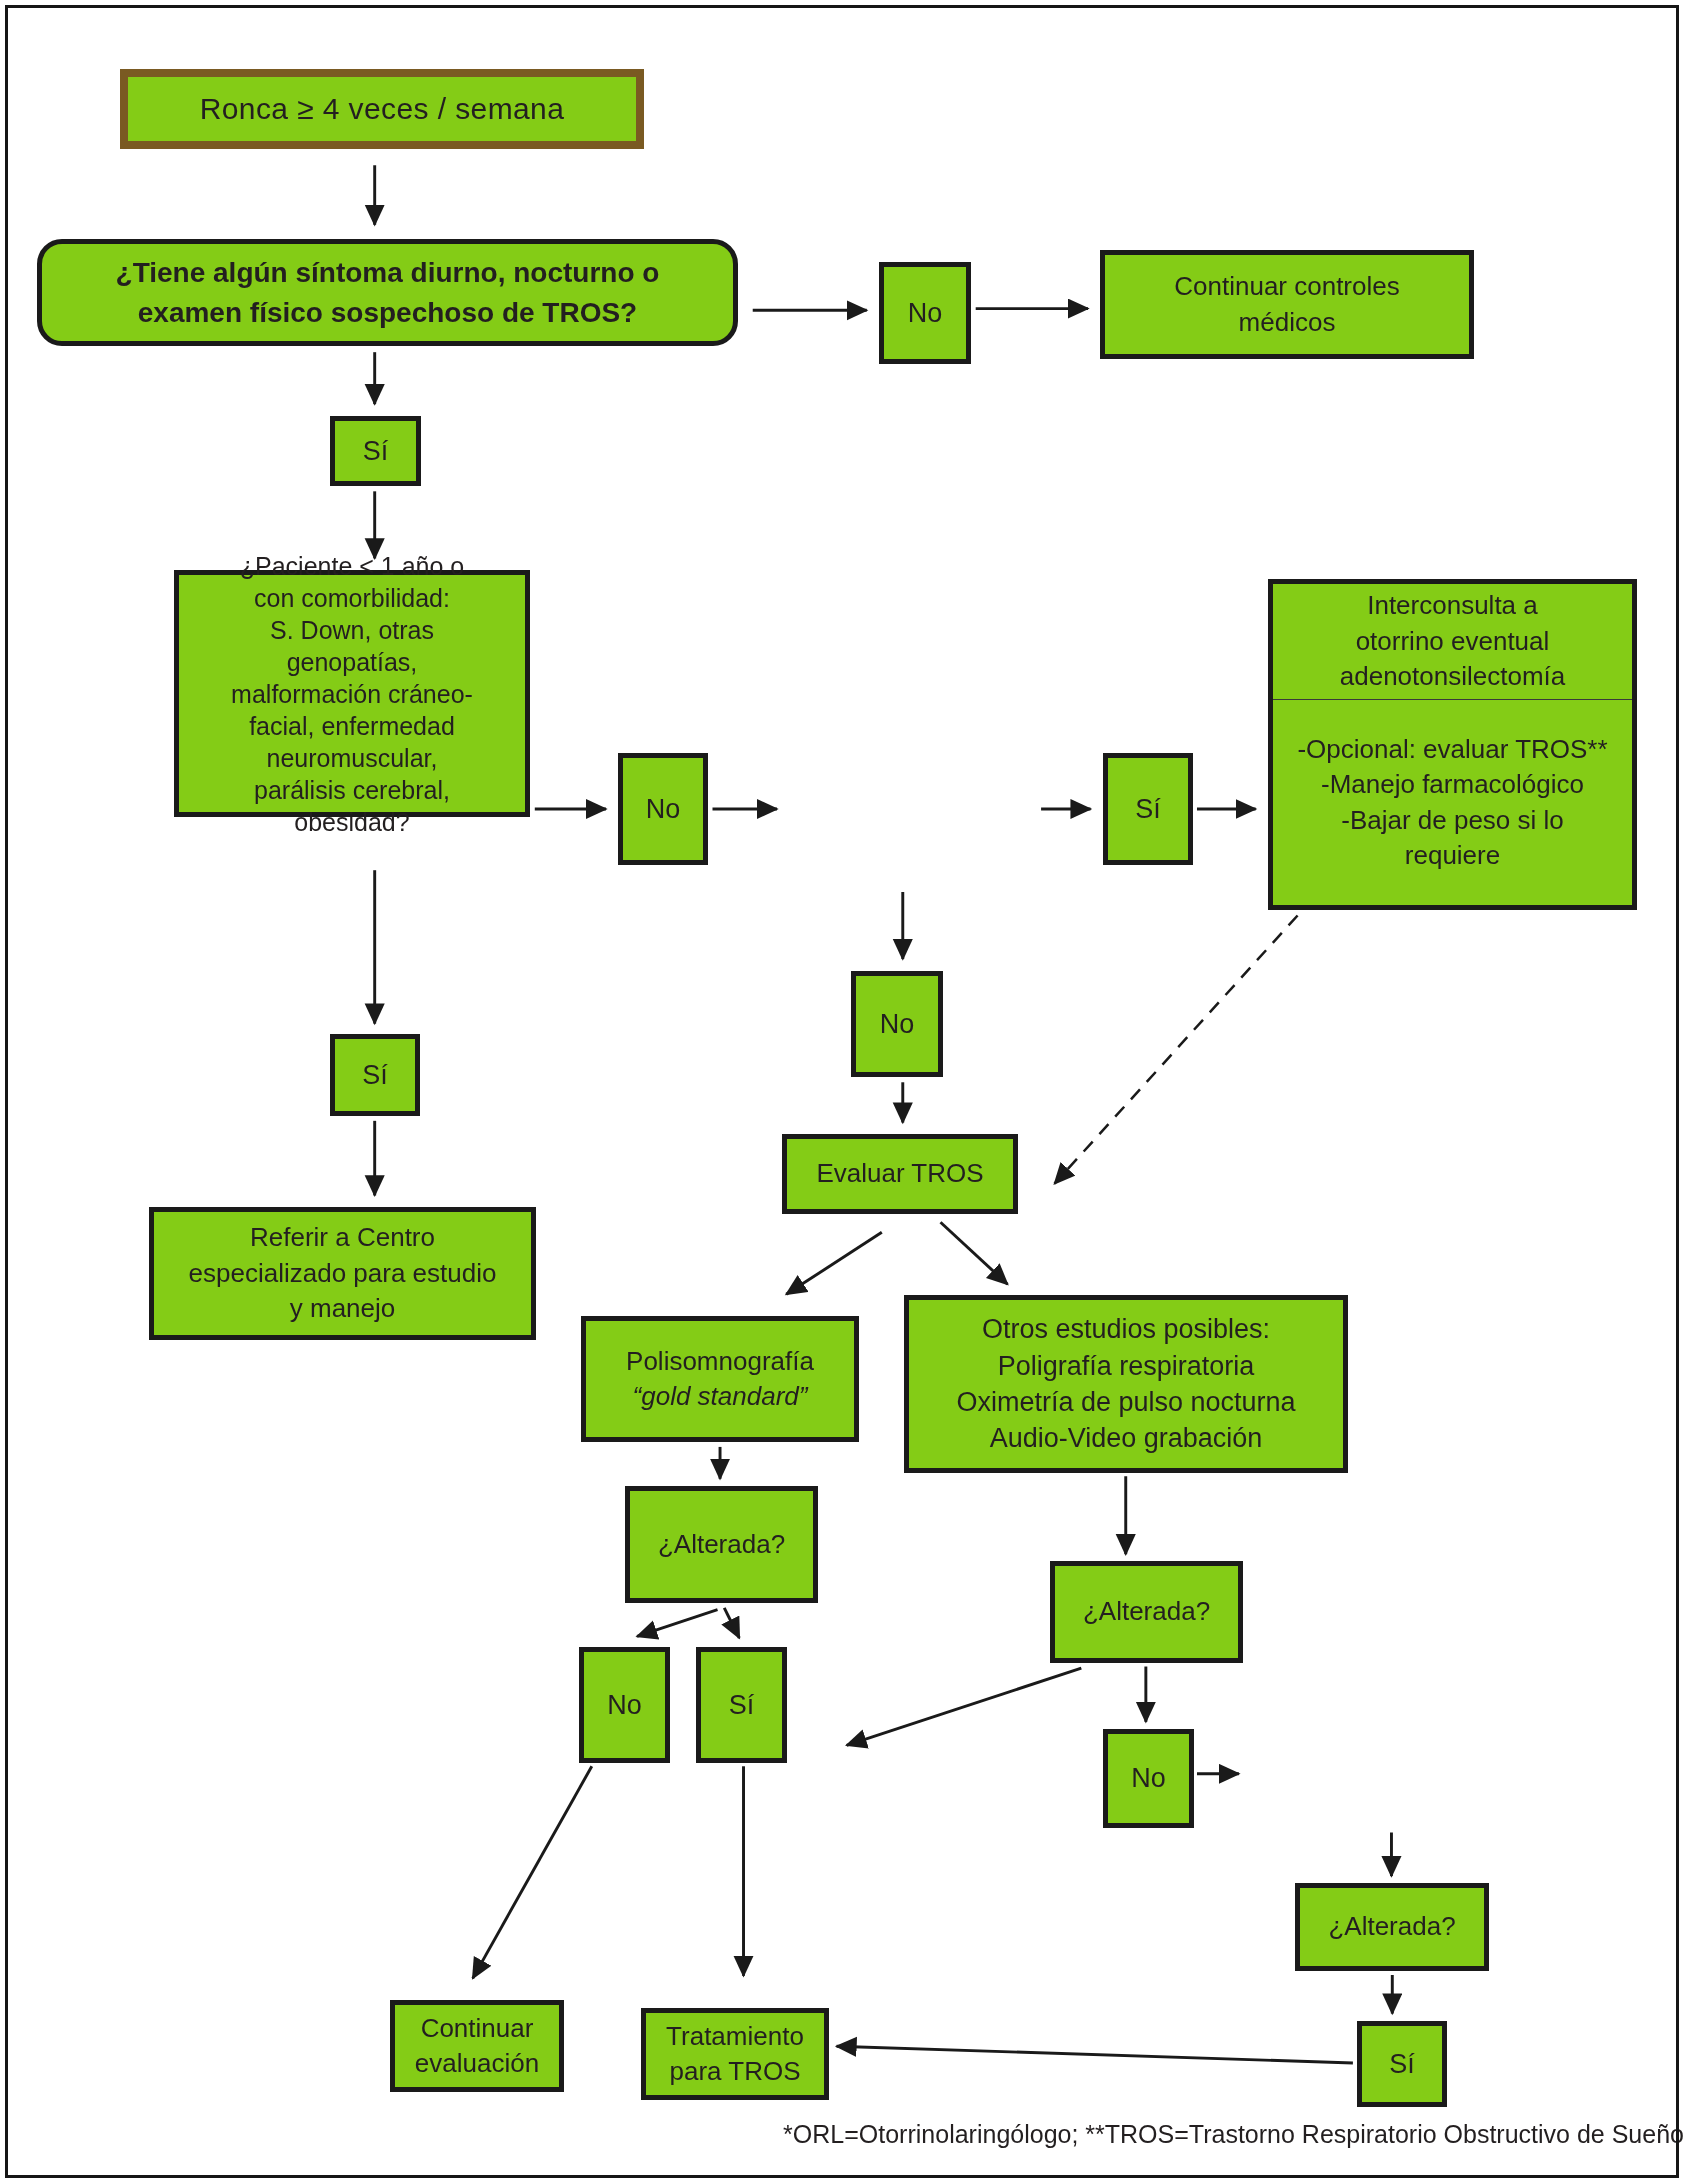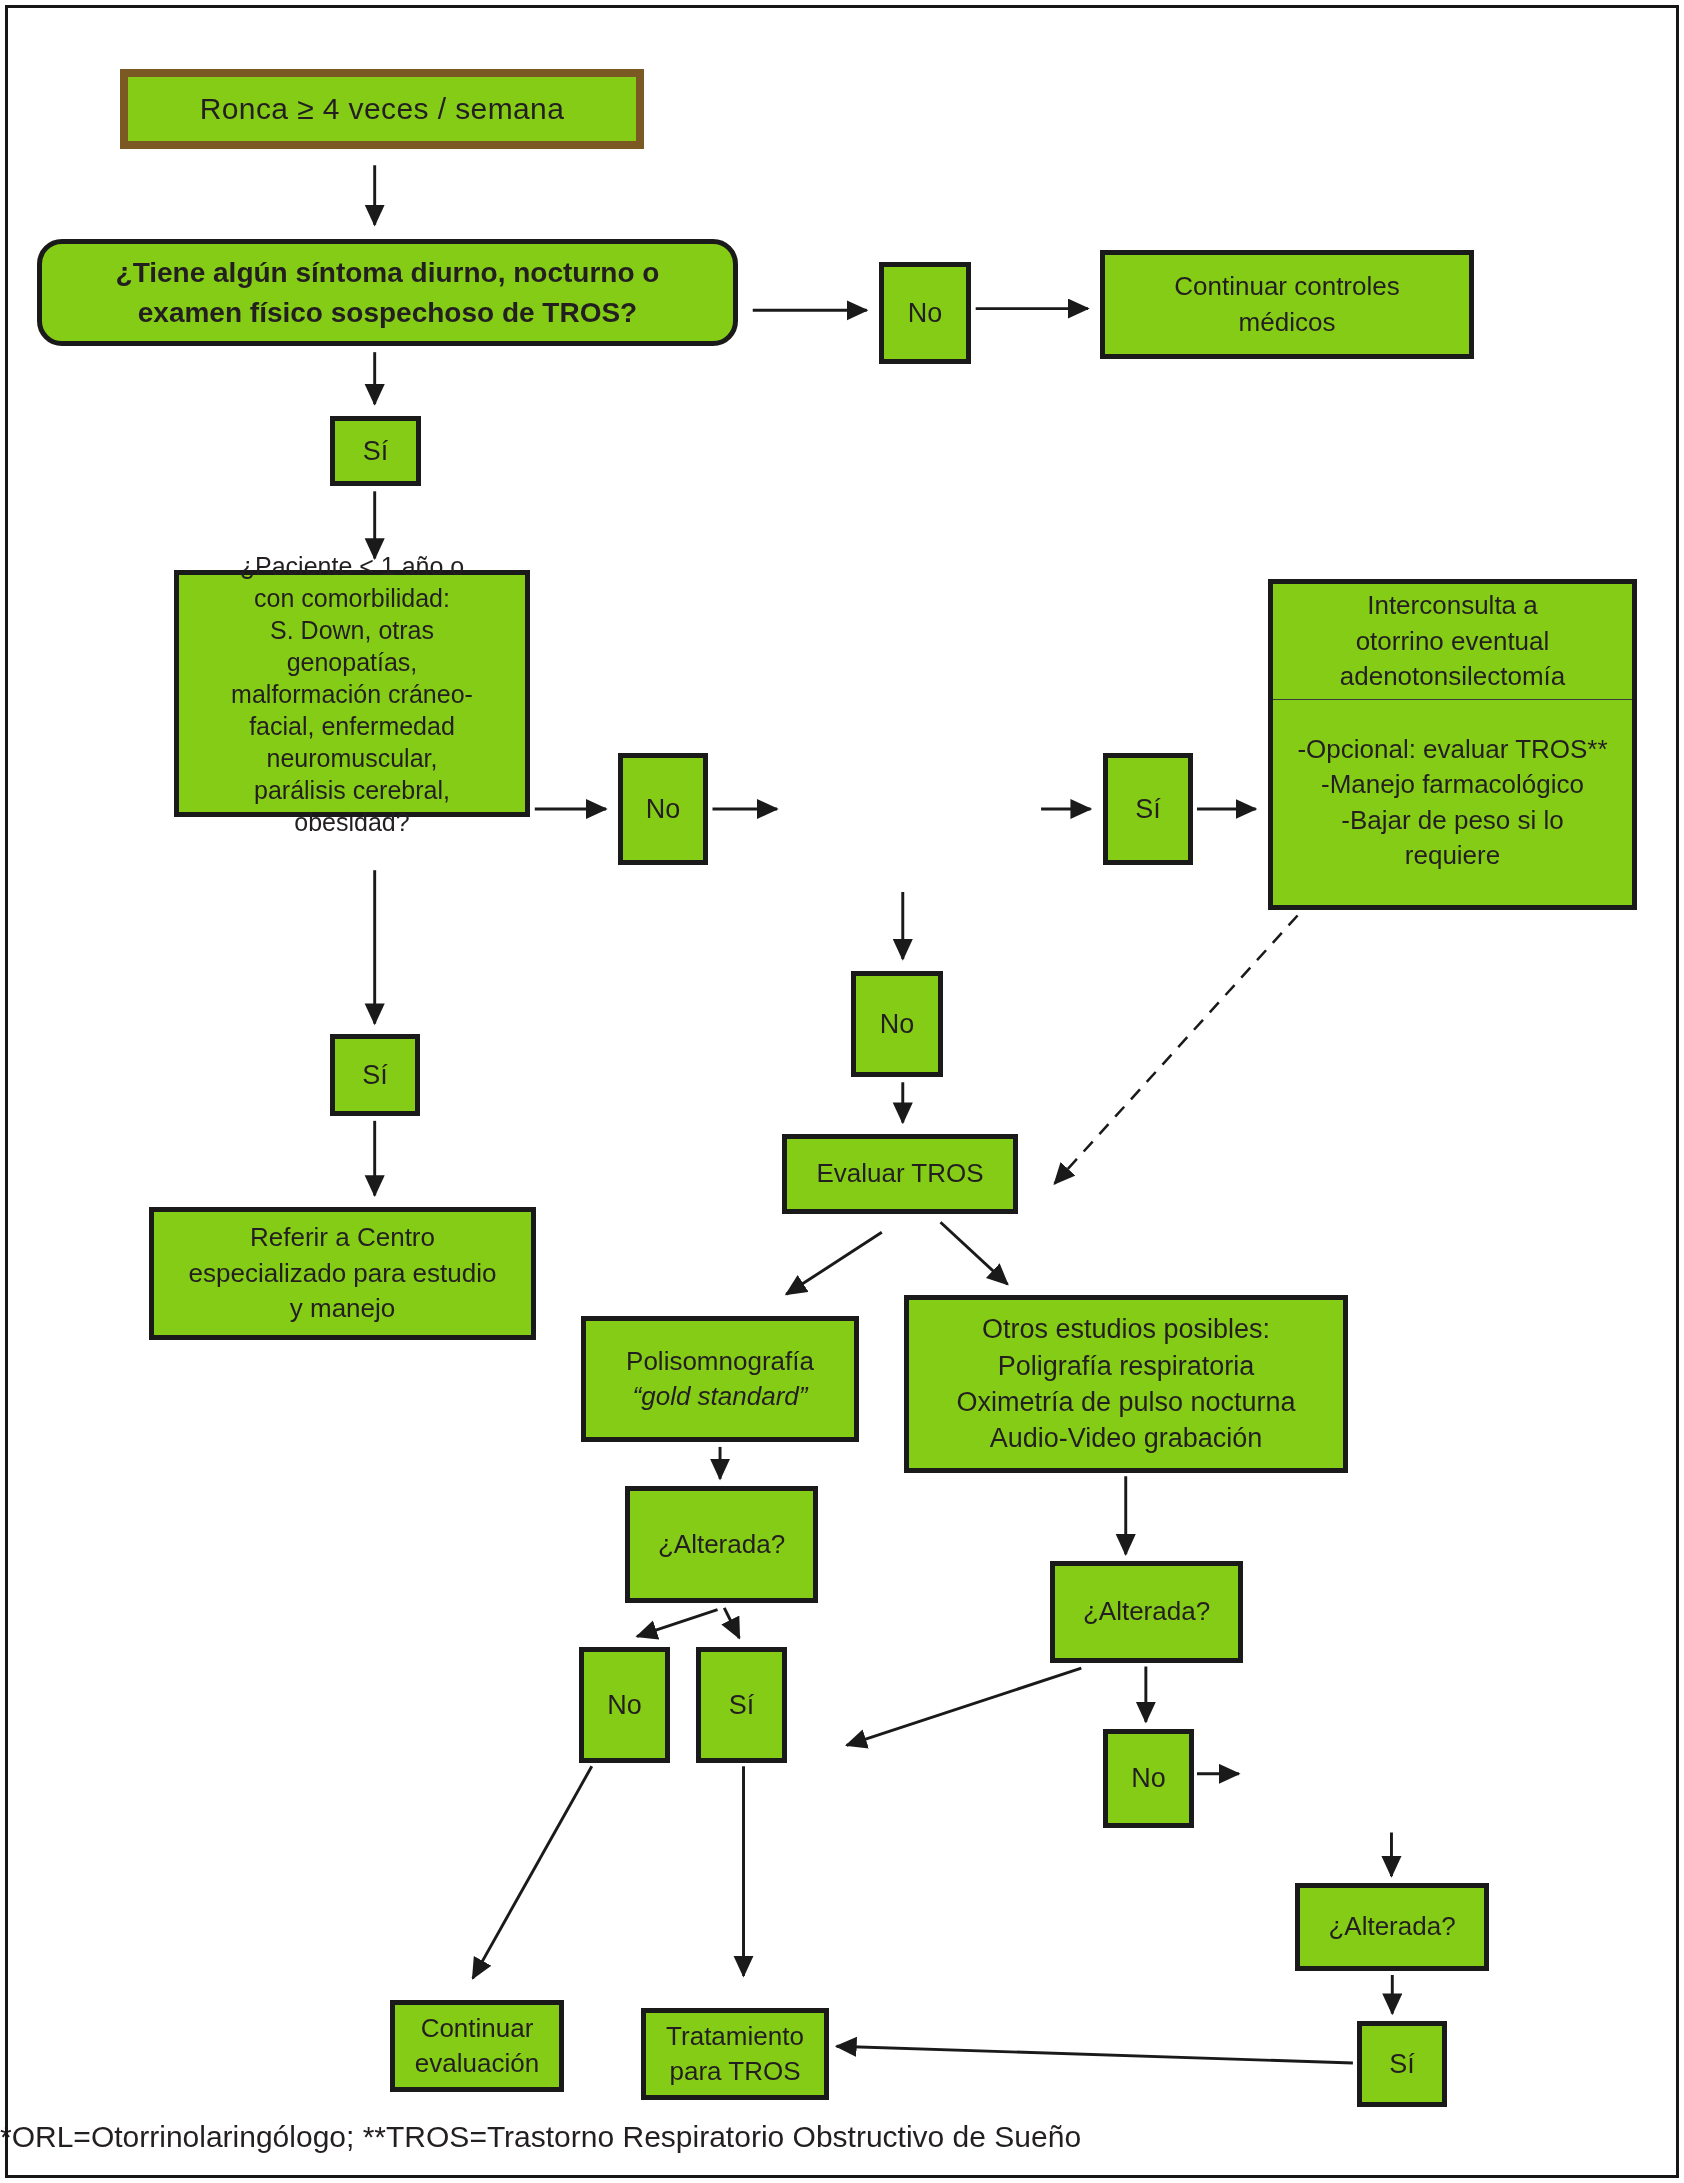--- a/index.html
+++ b/index.html
@@ -38,21 +38,21 @@
   .split .sect{
     flex:0 0 auto;display:flex;align-items:center;justify-content:center;
     text-align:center;white-space:pre-line;padding:8.4px 11.7px;box-sizing:border-box;
   }
   .split .sect.top{height:116px;border-bottom:1.7px solid #3a3a3a;}
   .split .sect.bottom{flex:1 1 auto;}
   .node .em{font-style:italic;}
   .poliso{flex-direction:column;}
   .footnote{
     position:absolute;left:0;top:2120px;width:1684px;
-    text-align:left;font-size:30px;color:#231f20;
+    text-align:right;font-size:25px;color:#231f20;
   }
 </style>
 </head>
 <body>
 
 <div class="canvas">
 
   <svg class="arrows" width="1684" height="2183" viewBox="0 0 2009 2604">
     <defs>
       <marker id="ah" markerUnits="userSpaceOnUse" markerWidth="30" markerHeight="26" refX="24" refY="12" orient="auto">

